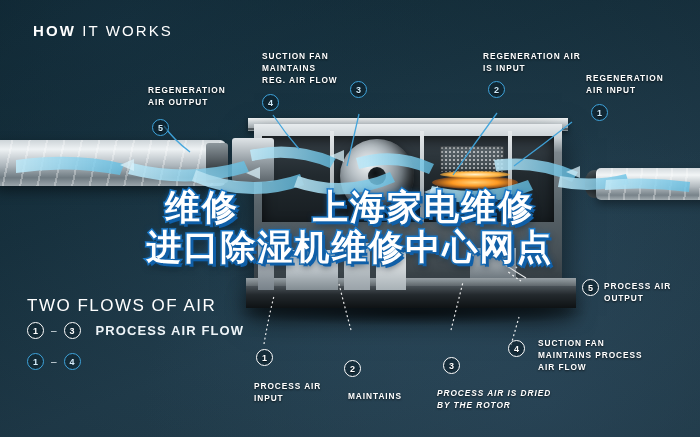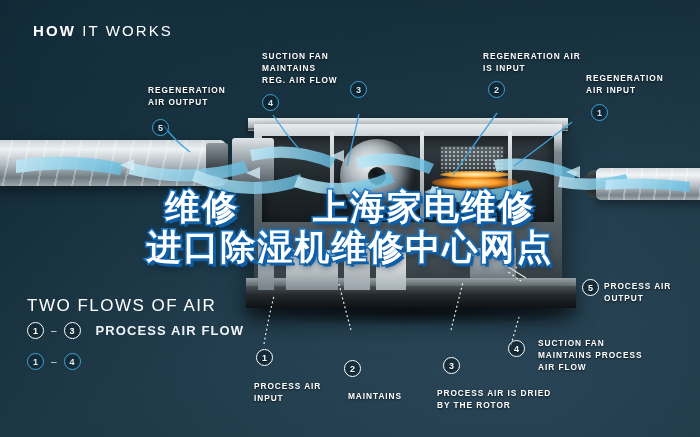--- a/index.html
+++ b/index.html
@@ -258,21 +258,21 @@
 
   <div class="lbl" style="left:604px;top:280px;">PROCESS AIR
 OUTPUT</div>
   <div class="num w" style="left:582px;top:279px;">5</div>
 
   <div class="lbl" style="left:538px;top:337px;">SUCTION FAN
 MAINTAINS PROCESS
 AIR FLOW</div>
   <div class="num w" style="left:508px;top:340px;">4</div>
 
-  <div class="lbl" style="left:437px;top:387px;">PROCESS AIR IS DRIED
+  <div class="lbl" style="left:437px;top:387px;font-style:italic;">PROCESS AIR IS DRIED
 BY THE ROTOR</div>
   <div class="num w" style="left:443px;top:357px;">3</div>
 
   <div class="lbl" style="left:348px;top:390px;">MAINTAINS</div>
   <div class="num w" style="left:344px;top:360px;">2</div>
 
   <div class="lbl" style="left:254px;top:380px;">PROCESS AIR
 INPUT</div>
   <div class="num w" style="left:256px;top:349px;">1</div>
 

